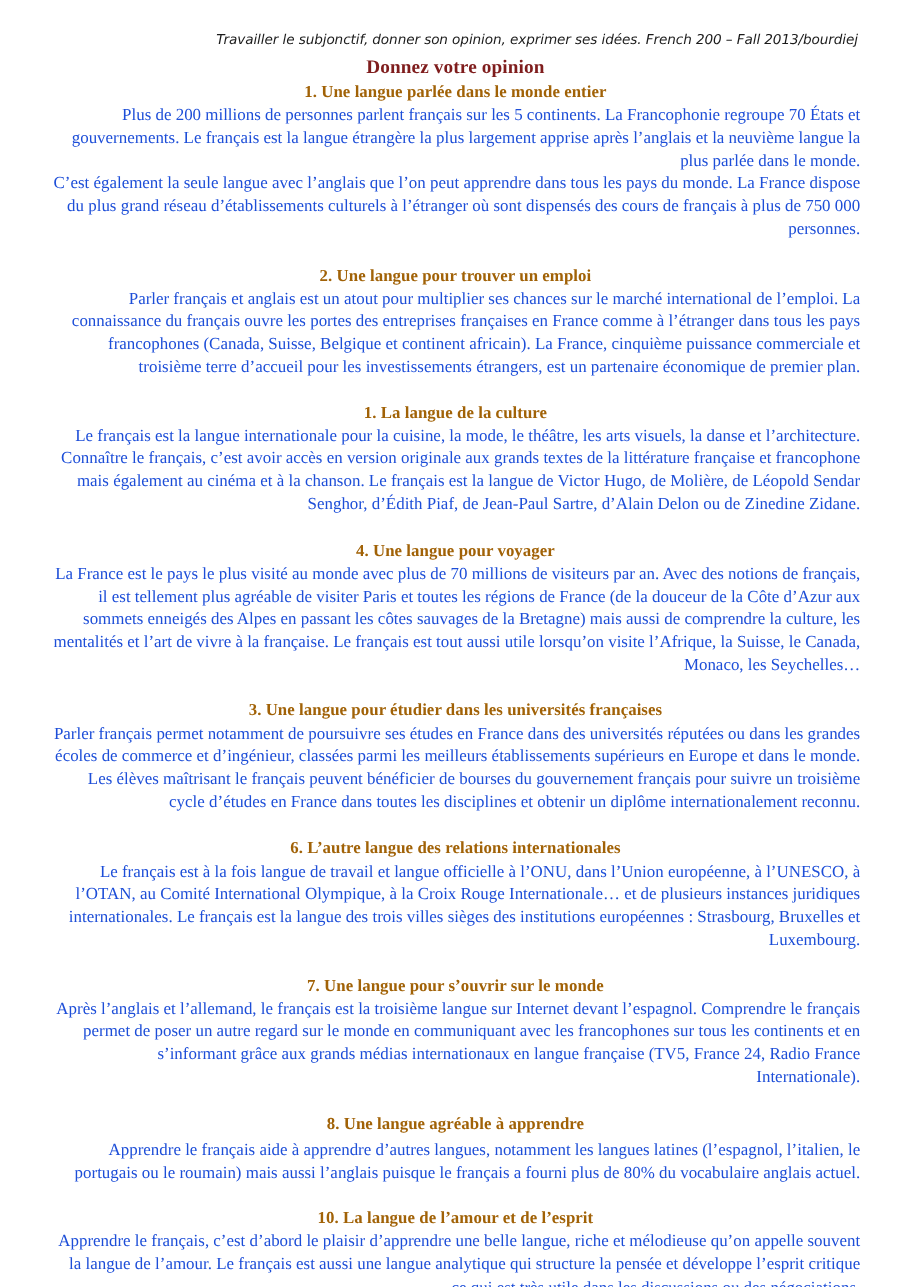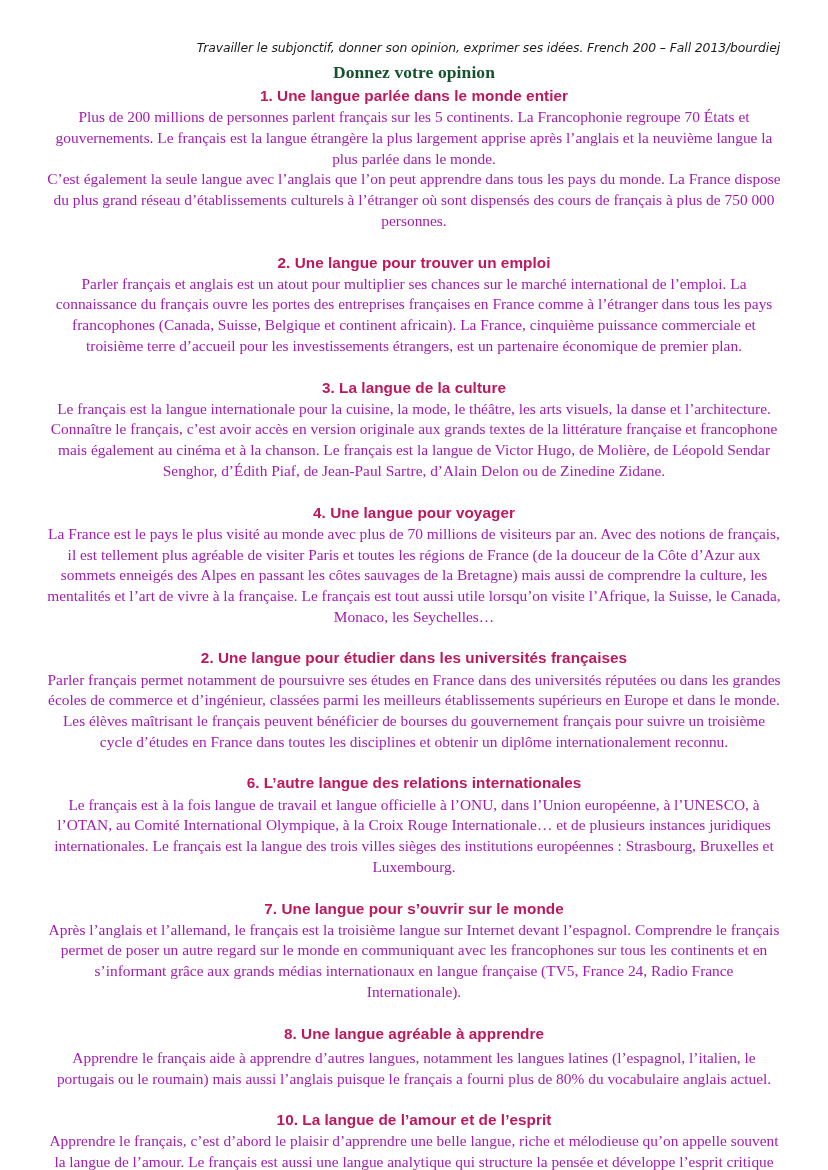--- a/index.html
+++ b/index.html
@@ -7,62 +7,62 @@
     margin: 0;
     padding: 0;
     background: #ffffff;
   }
   .page {
     position: relative;
     width: 828px;
     height: 1170px;
     background: #ffffff;
     box-sizing: border-box;
-    padding: 40px 46px 0 46px;
+    padding: 28px 46px 0 46px;
     font-family: "Liberation Serif", "DejaVu Serif", serif;
     overflow: hidden;
   }
   .course-header {
     text-align: right;
     font-family: "DejaVu Sans", "Liberation Sans", sans-serif;
     font-style: italic;
     font-size: 12.4px;
     color: #1b1b1b;
     letter-spacing: -0.1px;
     margin: 0 0 7px 0;
     padding-right: 2px;
     white-space: nowrap;
   }
   .doc-title {
     text-align: center;
     font-family: "Liberation Serif", "DejaVu Serif", serif;
     font-weight: bold;
     font-size: 17.5px;
-    color: #14532d;
+    color: #7f1d1d;
     margin: 0 0 3px 0;
     letter-spacing: 0.1px;
   }
   .section { margin: 0; }
   .section-heading {
     text-align: center;
-    font-family: Liberation Sans, sans-serif;
+    font-family: Liberation Serif, serif;
     font-weight: bold;
     font-size: 15.3px;
-    color: #be185d;
+    color: #a16207;
     margin: 0 0 1px 0;
     letter-spacing: 0.05px;
     line-height: 1.32;
   }
   .para {
     font-family: "Liberation Serif", "DejaVu Serif", serif;
     font-size: 15.4px;
-    color: #a21caf;
+    color: #1d4ed8;
     line-height: 1.345;
     margin: 0;
-    text-align: center;
+    text-align: right;
     hyphens: none;
   }
   .section + .section { margin-top: 4px; }
   .section-heading.spaced { margin-top: 21px; }
 </style>
 </head>
 <body>
 
 <div class="page">
 
@@ -74,29 +74,29 @@
       <div class="section">
         <div class="section-heading">1. Une langue parlée dans le monde entier</div>
         <p class="para">Plus de 200 millions de personnes parlent français sur les 5 continents. La Francophonie regroupe 70 États et gouvernements. Le français est la langue étrangère la plus largement apprise après l’anglais et la neuvième langue la plus parlée dans le monde.</p>
         <p class="para">C’est également la seule langue avec l’anglais que l’on peut apprendre dans tous les pays du monde. La France dispose du plus grand réseau d’établissements culturels à l’étranger où sont dispensés des cours de français à plus de 750 000 personnes.</p>
       </div>
       <div class="section">
         <div class="section-heading spaced">2. Une langue pour trouver un emploi</div>
         <p class="para">Parler français et anglais est un atout pour multiplier ses chances sur le marché international de l’emploi. La connaissance du français ouvre les portes des entreprises françaises en France comme à l’étranger dans tous les pays francophones (Canada, Suisse, Belgique et continent africain). La France, cinquième puissance commerciale et troisième terre d’accueil pour les investissements étrangers, est un partenaire économique de premier plan.</p>
       </div>
       <div class="section">
-        <div class="section-heading spaced">3. La langue de la culture</div>
+        <div class="section-heading spaced">1. La langue de la culture</div>
         <p class="para">Le français est la langue internationale pour la cuisine, la mode, le théâtre, les arts visuels, la danse et l’architecture. Connaître le français, c’est avoir accès en version originale aux grands textes de la littérature française et francophone mais également au cinéma et à la chanson. Le français est la langue de Victor Hugo, de Molière, de Léopold Sendar Senghor, d’Édith Piaf, de Jean-Paul Sartre, d’Alain Delon ou de Zinedine Zidane.</p>
       </div>
       <div class="section">
         <div class="section-heading spaced">4. Une langue pour voyager</div>
         <p class="para">La France est le pays le plus visité au monde avec plus de 70 millions de visiteurs par an. Avec des notions de français, il est tellement plus agréable de visiter Paris et toutes les régions de France (de la douceur de la Côte d’Azur aux sommets enneigés des Alpes en passant les côtes sauvages de la Bretagne) mais aussi de comprendre la culture, les mentalités et l’art de vivre à la française. Le français est tout aussi utile lorsqu’on visite l’Afrique, la Suisse, le Canada, Monaco, les Seychelles…</p>
       </div>
       <div class="section">
-        <div class="section-heading spaced">2. Une langue pour étudier dans les universités françaises</div>
+        <div class="section-heading spaced">3. Une langue pour étudier dans les universités françaises</div>
         <p class="para">Parler français permet notamment de poursuivre ses études en France dans des universités réputées ou dans les grandes écoles de commerce et d’ingénieur, classées parmi les meilleurs établissements supérieurs en Europe et dans le monde. Les élèves maîtrisant le français peuvent bénéficier de bourses du gouvernement français pour suivre un troisième cycle d’études en France dans toutes les disciplines et obtenir un diplôme internationalement reconnu.</p>
       </div>
       <div class="section">
         <div class="section-heading spaced">6. L’autre langue des relations internationales</div>
         <p class="para">Le français est à la fois langue de travail et langue officielle à l’ONU, dans l’Union européenne, à l’UNESCO, à l’OTAN, au Comité International Olympique, à la Croix Rouge Internationale… et de plusieurs instances juridiques internationales. Le français est la langue des trois villes sièges des institutions européennes : Strasbourg, Bruxelles et Luxembourg.</p>
       </div>
       <div class="section">
         <div class="section-heading spaced">7. Une langue pour s’ouvrir sur le monde</div>
         <p class="para">Après l’anglais et l’allemand, le français est la troisième langue sur Internet devant l’espagnol. Comprendre le français permet de poser un autre regard sur le monde en communiquant avec les francophones sur tous les continents et en s’informant grâce aux grands médias internationaux en langue française (TV5, France 24, Radio France Internationale).</p>
       </div>

